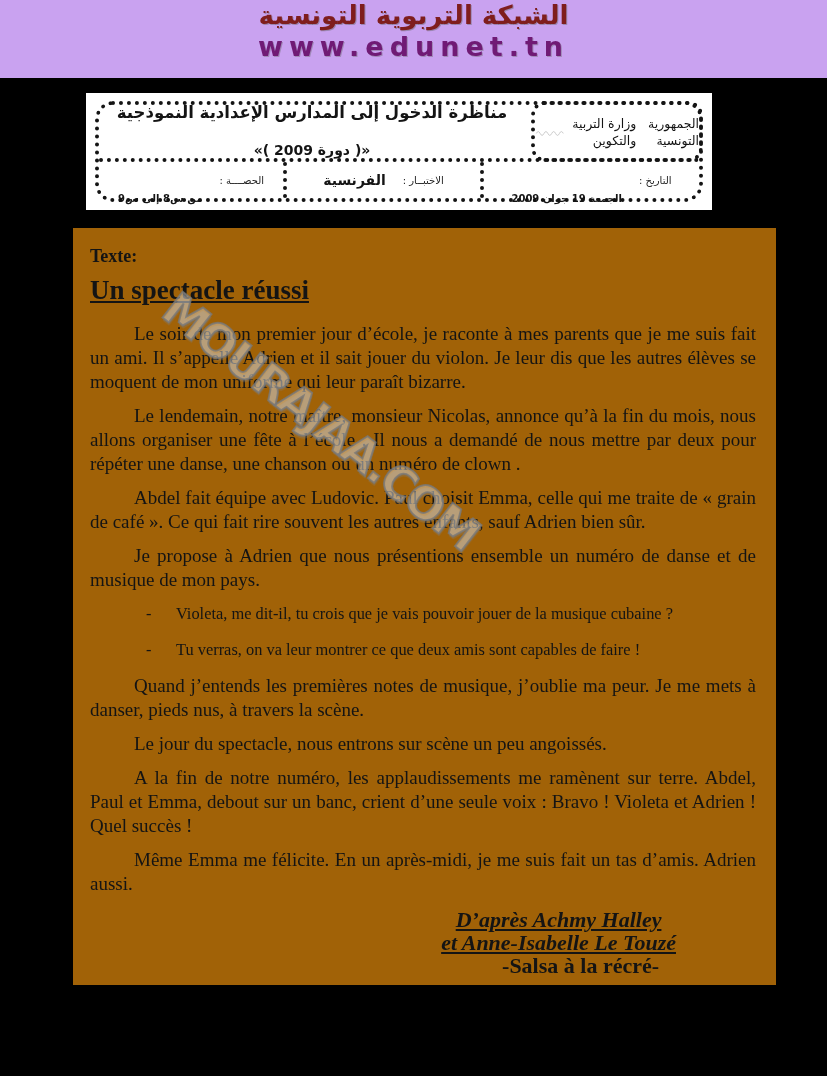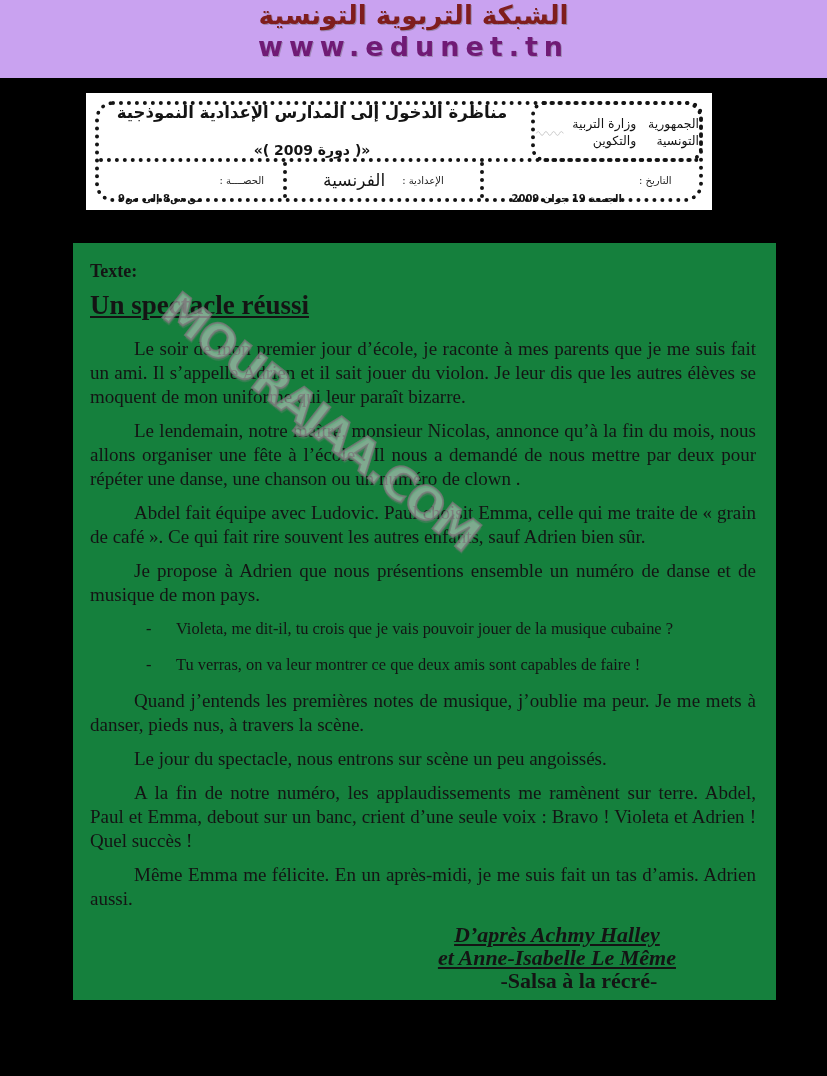--- a/index.html
+++ b/index.html
@@ -25,25 +25,25 @@
   .cell-title{flex:1;display:flex;flex-direction:column;align-items:center;justify-content:flex-end;font-weight:bold;}
   .exam-title-1{font-size:16.5px;}
   .exam-title-2{font-size:14px;margin-top:20px;}
   .exam-bottom{height:36px;border-top:4px dotted #141414;display:flex;align-items:stretch;}
   .exam-cell{display:flex;align-items:center;justify-content:center;gap:5px;padding:0 5px;box-sizing:border-box;}
   .cell-date{flex:1.12;}
   .cell-exam{flex:1;border-right:4px dotted #141414;border-left:4px dotted #141414;}
   .cell-session{flex:0.95;}
   .f-label{font-size:10px;color:#222;margin-left:12px;}
   .f-value{font-weight:bold;font-size:10px;margin-top:37px;}
-  .f-value-big{font-weight:normal;font-size:17px;}
+  .f-value-big{font-weight:bold;font-size:14px;}
   .scribble{margin-top:2px;opacity:.55;}
 
   
-  .doc-paper{position:absolute;left:73px;top:243px;width:703px;height:757px;background:#15803d;
+  .doc-paper{position:absolute;left:73px;top:228px;width:703px;height:757px;background:#a16207;
              box-sizing:border-box;padding:18px 20px 16px 17px;overflow:hidden;}
   .texte-label{font-weight:bold;font-size:18px;}
   .doc-title{text-align:left;font-weight:bold;font-size:27px;margin:8px 0 16px;text-decoration:underline;}
   .para{text-align:justify;text-indent:44px;font-size:19px;line-height:24px;margin:0 0 10px;}
   .dialogue{display:flex;margin:2px 0 12px 56px;font-size:16.4px;line-height:24px;}
   .dialogue .dash{width:30px;flex:none;}
   .dialogue .dtext{flex:1;text-align:justify;}
   .attribution{width:fit-content;margin:12px 80px 0 auto;text-align:center;
                font-weight:bold;font-style:italic;font-size:22px;line-height:23px;}
   .attr-underline{text-decoration:underline;}
@@ -79,21 +79,21 @@
           <div class="exam-title-1">مناظرة الدخول إلى المدارس الإعدادية النموذجية</div>
           <div class="exam-title-2">«( دورة 2009 )»</div>
         </div>
       </div>
       <div class="exam-bottom">
         <div class="exam-cell cell-date">
           <span class="f-label">التاريخ :</span>
           <span class="f-value">الجمعة 19 جوان 2009</span>
         </div>
         <div class="exam-cell cell-exam">
-          <span class="f-label">الإعدادية :</span>
+          <span class="f-label">الاختبــار :</span>
           <span class="f-value-big">الفرنسية</span>
         </div>
         <div class="exam-cell cell-session">
           <span class="f-label">الحصــــة :</span>
           <span class="f-value">من س8 إلى س9</span>
         </div>
       </div>
     </div>
   </div>
 
@@ -115,20 +115,20 @@
       <span class="dtext">Tu verras, on va leur montrer ce que deux amis sont capables de faire !</span>
     </div>
 
     <p class="para">Quand j’entends les premières notes de musique, j’oublie ma peur. Je me mets à danser, pieds nus, à travers la scène.</p>
     <p class="para">Le jour du spectacle, nous entrons sur scène un peu angoissés.</p>
     <p class="para">A la fin de notre numéro, les applaudissements me ramènent sur terre. Abdel, Paul et Emma, debout sur un banc, crient d’une seule voix : Bravo ! Violeta et Adrien ! Quel succès !</p>
     <p class="para">Même Emma me félicite. En un après-midi, je me suis fait un tas d’amis. Adrien aussi.</p>
 
     <div class="attribution">
       <div class="attr-underline">D’après Achmy Halley</div>
-      <div class="attr-underline">et Anne-Isabelle Le Même</div>
+      <div class="attr-underline">et Anne-Isabelle Le Touzé</div>
       <div class="attr-line3">-Salsa à la récré-</div>
     </div>
   </div>
 
   <div class="watermark">MOURAJAA.COM</div>
 
 </div>
 
 </body></html>

